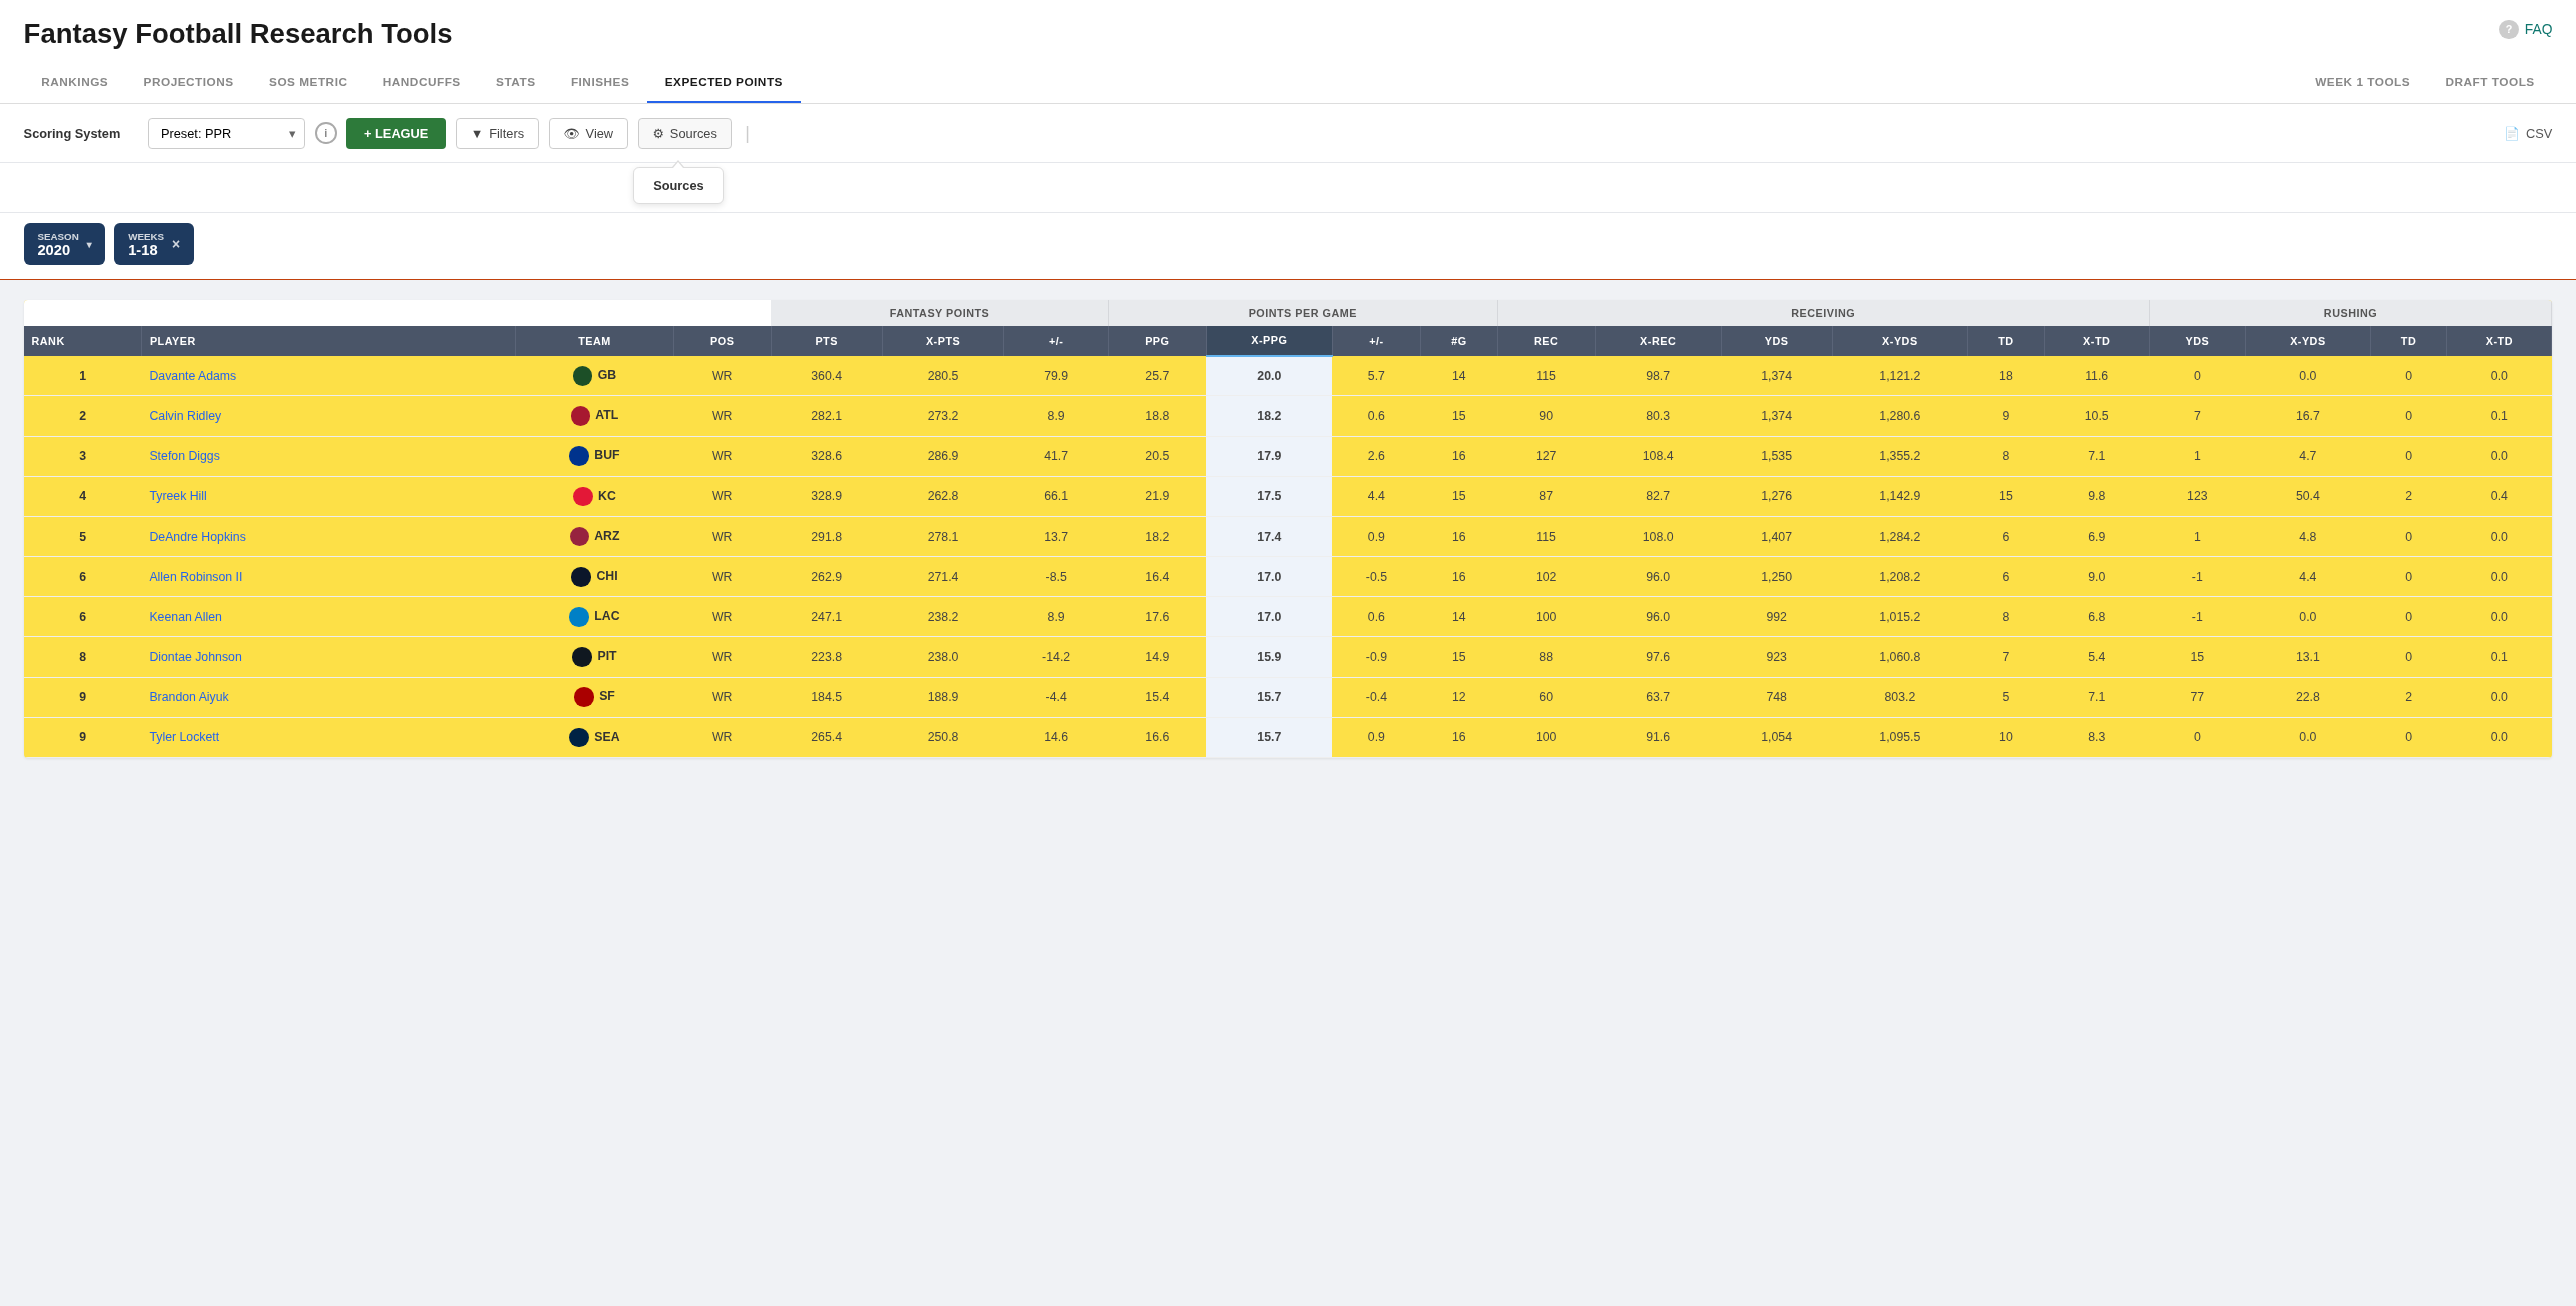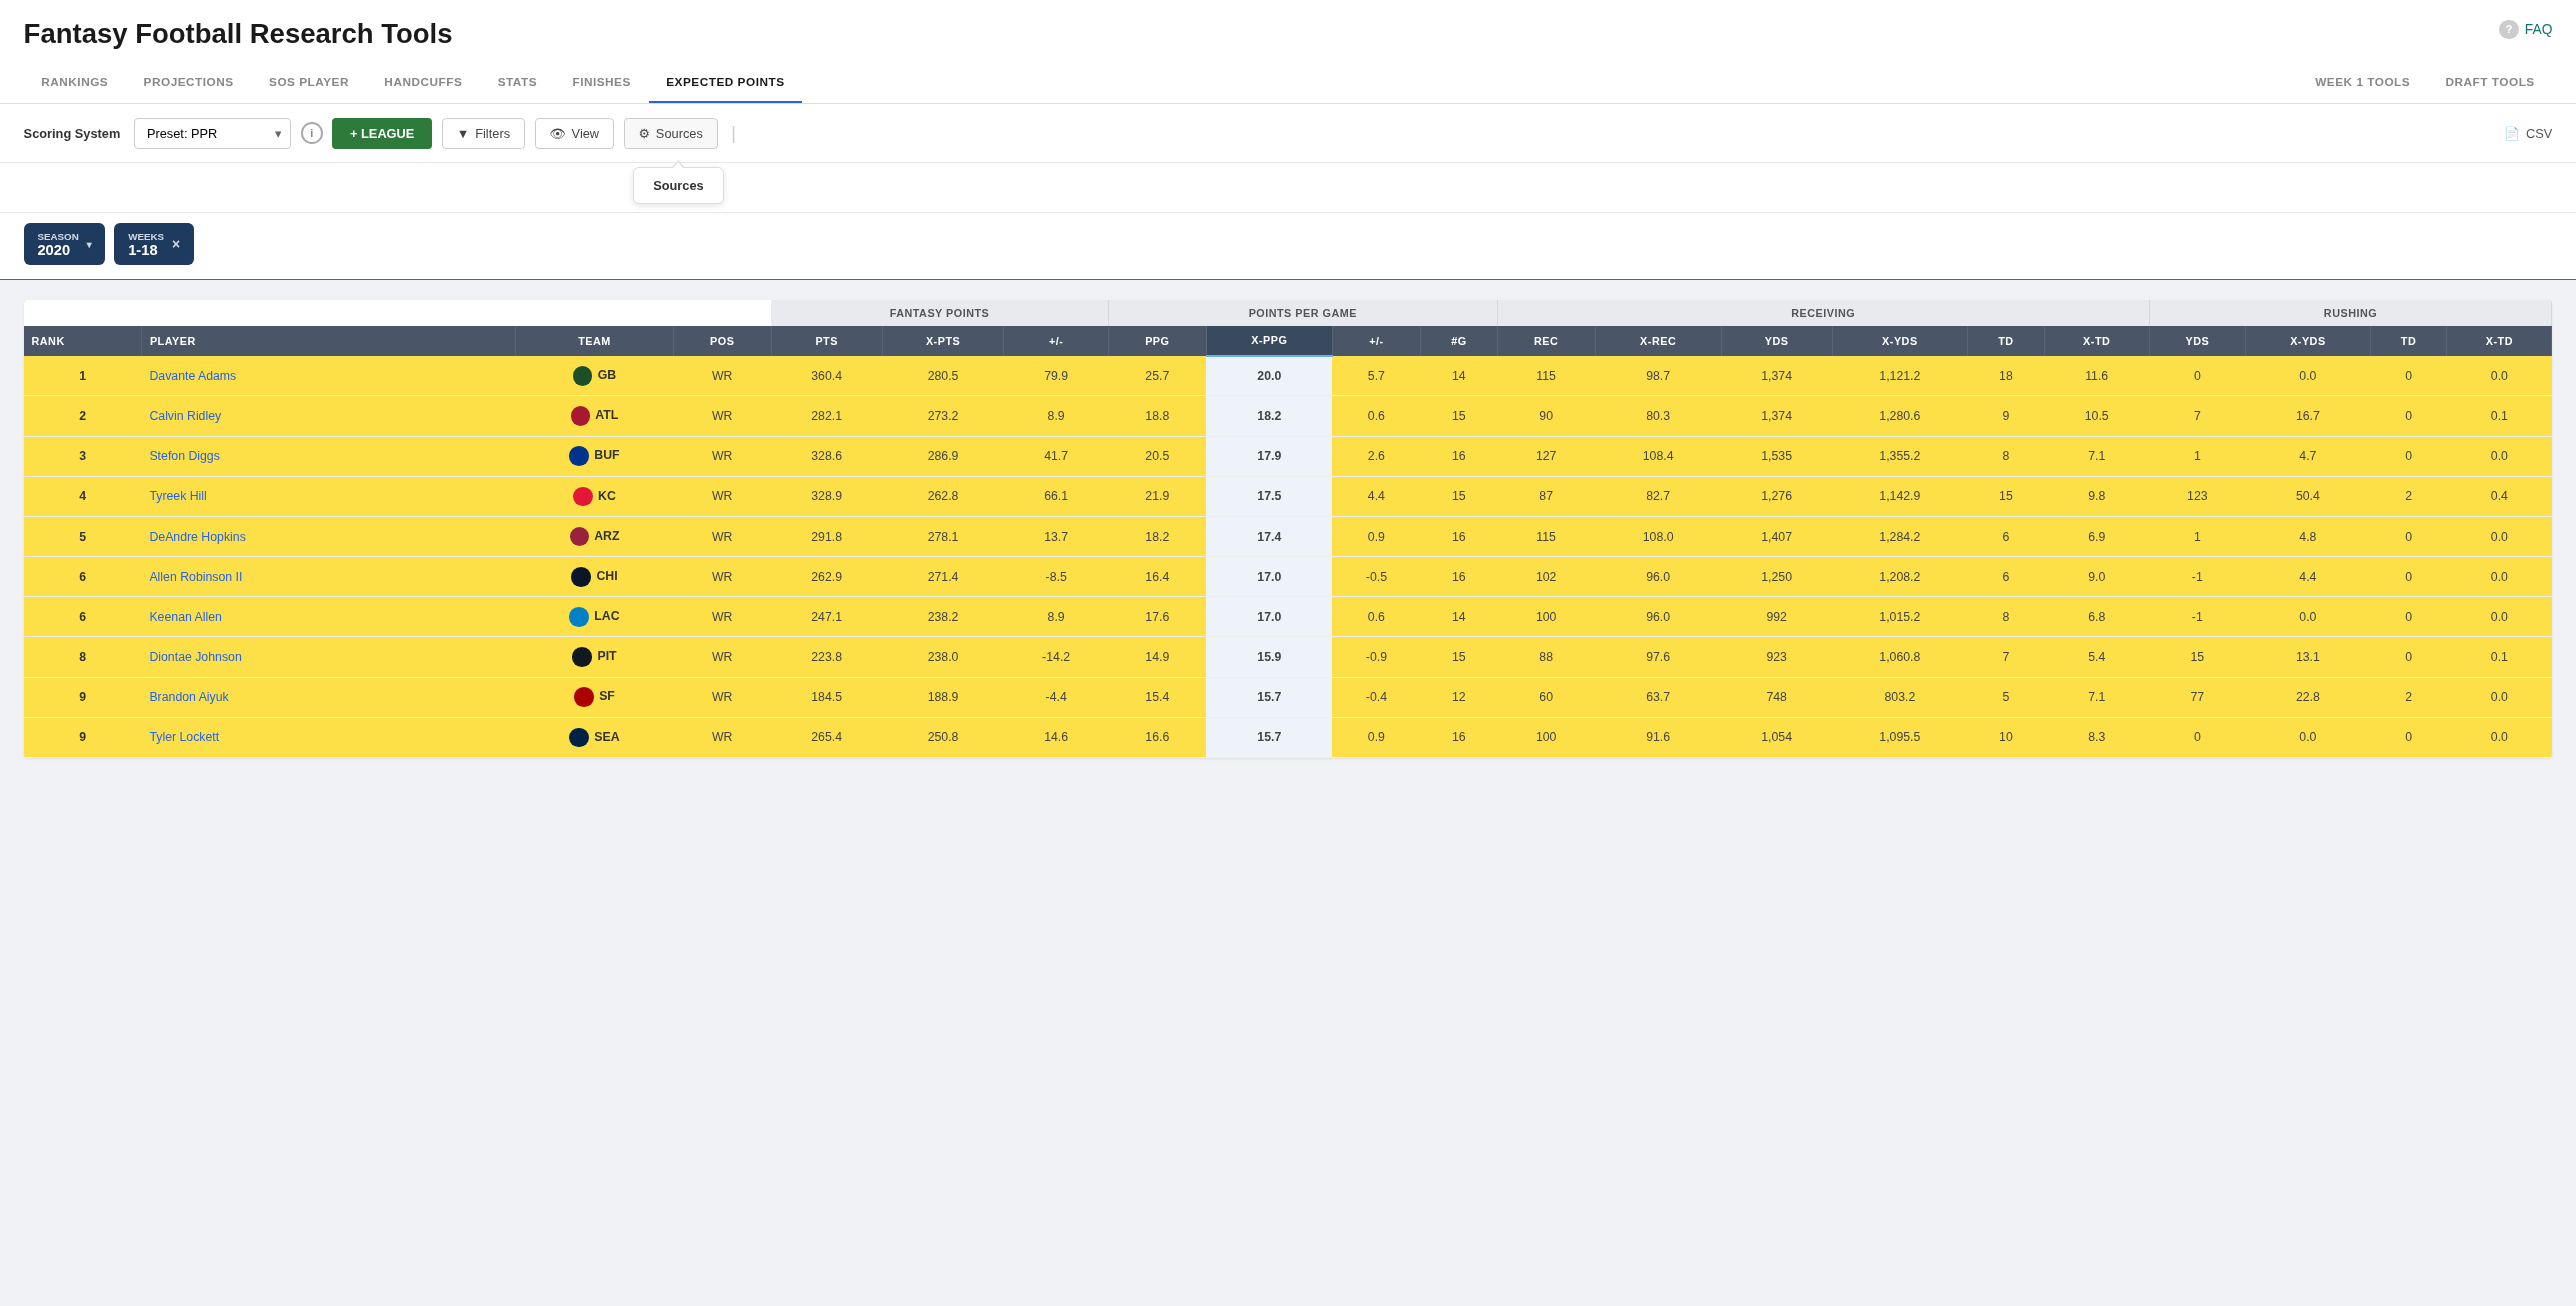--- a/index.html
+++ b/index.html
@@ -58,21 +58,21 @@
     
     .toolbar {
       background: #fff;
       padding: 13.8px 23.6px;
       display: flex;
       align-items: center;
       gap: 9.8px;
       border-bottom: 1px solid #e5e7eb;
       position: relative;
     }
-    .scoring-label { font-size: 12.8px; font-weight: 600; color: #333; margin-right: 4px; }
+    .scoring-label { font-size: 12.8px; font-weight: 600; color: #333; margin-right: 18px; }
     .scoring-select {
       border: 1px solid #ccc;
       border-radius: 3.9px;
       padding: 6.9px 29.5px 6.9px 11.8px;
       font-size: 12.8px;
       background: #fff;
       appearance: none;
       cursor: pointer;
       min-width: 157px;
     }
@@ -256,21 +256,21 @@
 
 <div class="app-header relative">
   <div class="app-title">Fantasy Football Research Tools</div>
   <div class="header-right">
     <span class="faq-icon">?</span>
     <span style="cursor:pointer;color:#0f766e;font-size:13.8px;">FAQ</span>
   </div>
   <nav class="nav-bar">
     <span class="nav-item">RANKINGS</span>
     <span class="nav-item">PROJECTIONS</span>
-    <span class="nav-item">SOS PLAYER</span>
+    <span class="nav-item">SOS METRIC</span>
     <span class="nav-item">HANDCUFFS</span>
     <span class="nav-item">STATS</span>
     <span class="nav-item">FINISHES</span>
     <span class="nav-item active">EXPECTED POINTS</span>
     <span class="nav-spacer"></span>
     <span class="nav-item">WEEK 1 TOOLS</span>
     <span class="nav-item">DRAFT TOOLS</span>
   </nav>
 </div>
 

